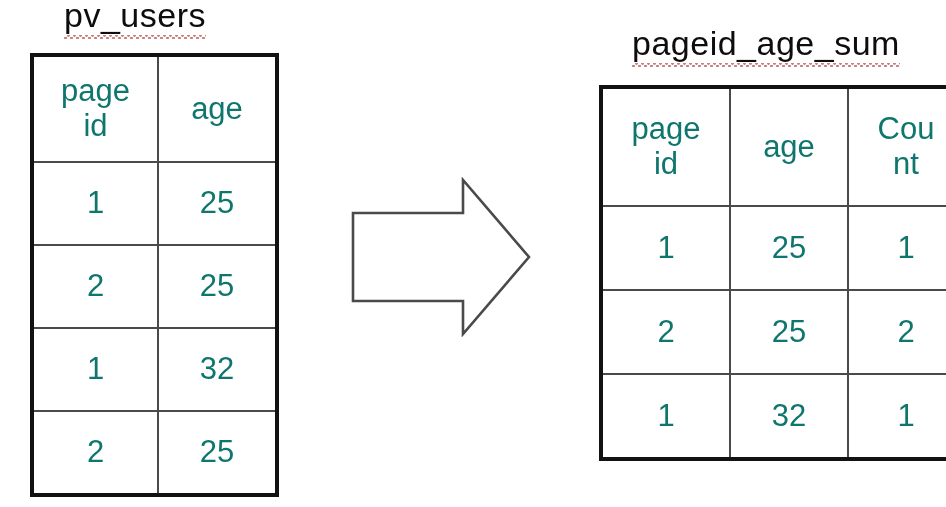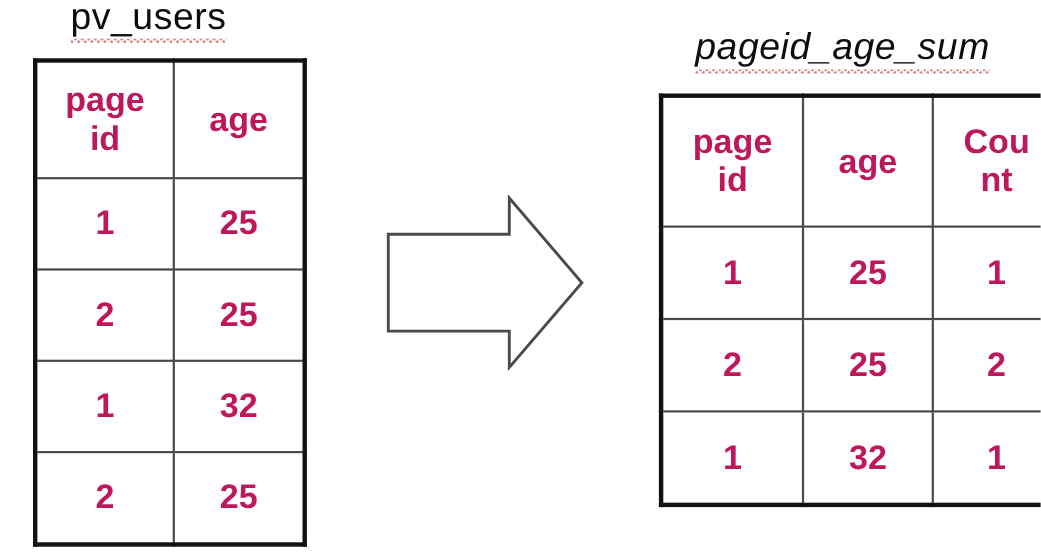--- a/index.html
+++ b/index.html
@@ -51,38 +51,37 @@
     opacity: 0.85;
   }
 
   #title-left {
     left: 36px;
     top: -2px;
   }
   #title-right {
     left: 604px;
     top: 26px;
-    font-style: italic;
   }
 
   
   .data-table {
     position: absolute;
     border-collapse: collapse;
     background: #ffffff;
     border: 4px solid #121212;
     table-layout: fixed;
   }
   .data-table td {
     border: 2px solid #4a4a4a;
     text-align: center;
     vertical-align: middle;
     font-size: 31px;
-    font-weight: 700;
-    color: #be185d;
+    font-weight: 400;
+    color: #0f766e;
     padding: 0;
     background: #ffffff;
     line-height: 1.12;
   }
   .data-table td.head {
     font-size: 31px;
   }
   .data-table td.head .wrap-line {
     display: block;
   }

